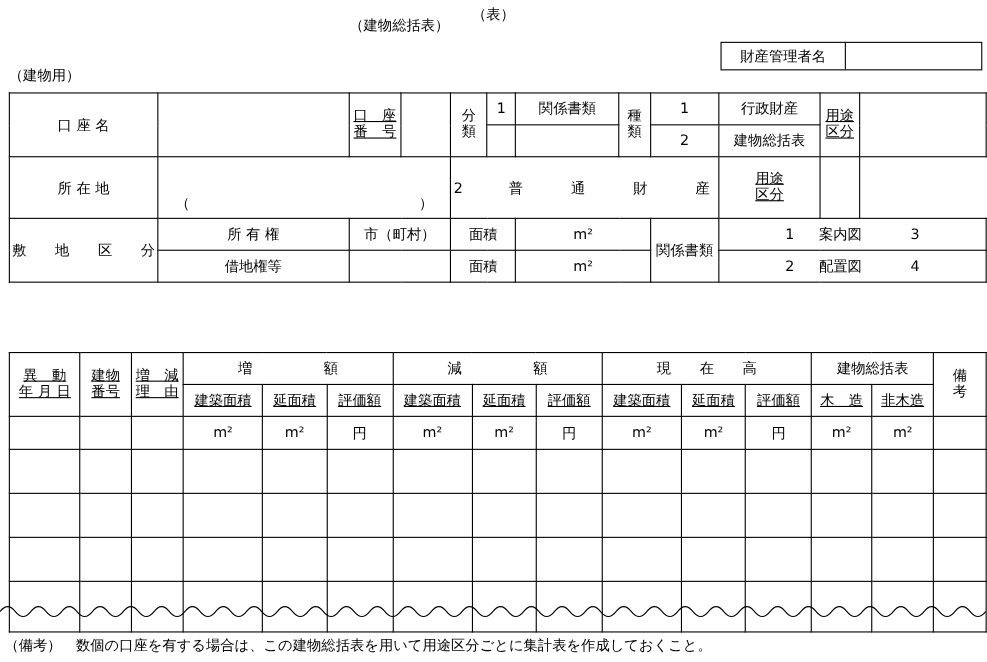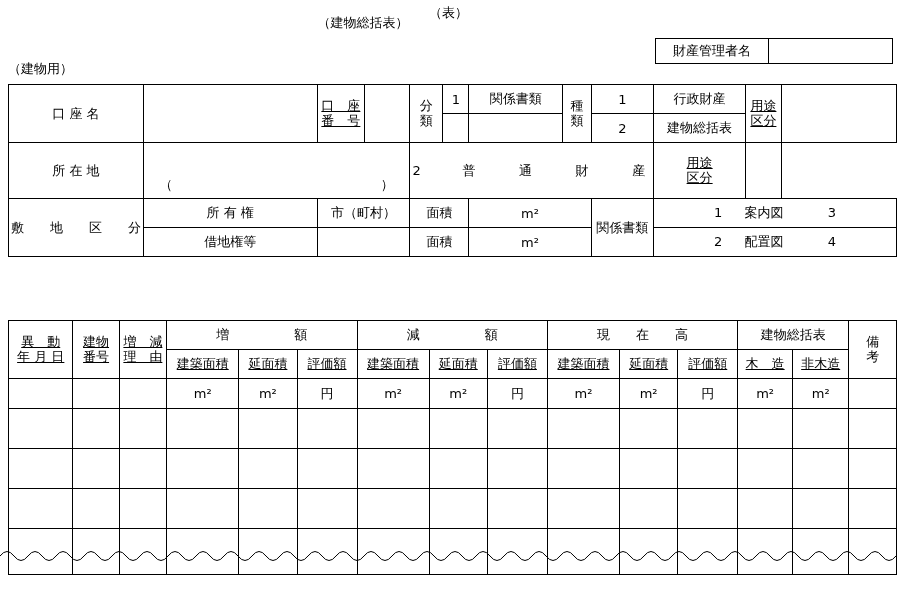--- a/index.html
+++ b/index.html
@@ -363,14 +363,15 @@
       <td></td>
       <td></td>
     </tr>
   </tbody>
     </table>
 
   <svg class="abs" id="squiggle" viewBox="0 0 897 22" preserveAspectRatio="none">
     <path d="M0,11 Q7,2 14,11 T28,11 T42,11 T56,11 T70,11 T84,11 T98,11 T112,11 T126,11 T140,11 T154,11 T168,11 T182,11 T196,11 T210,11 T224,11 T238,11 T252,11 T266,11 T280,11 T294,11 T308,11 T322,11 T336,11 T350,11 T364,11 T378,11 T392,11 T406,11 T420,11 T434,11 T448,11 T462,11 T476,11 T490,11 T504,11 T518,11 T532,11 T546,11 T560,11 T574,11 T588,11 T602,11 T616,11 T630,11 T644,11 T658,11 T672,11 T686,11 T700,11 T714,11 T728,11 T742,11 T756,11 T770,11 T784,11 T798,11 T812,11 T826,11 T840,11 T854,11 T868,11 T882,11 T896,11" fill="none" stroke="#000" stroke-width="1"></path>
   </svg>
 
+  <div class="abs" id="footer-note">（備考）　数個の口座を有する場合は、この建物総括表を用いて用途区分ごとに集計表を作成しておくこと。</div>
 
 </div>
 
 </body></html>

